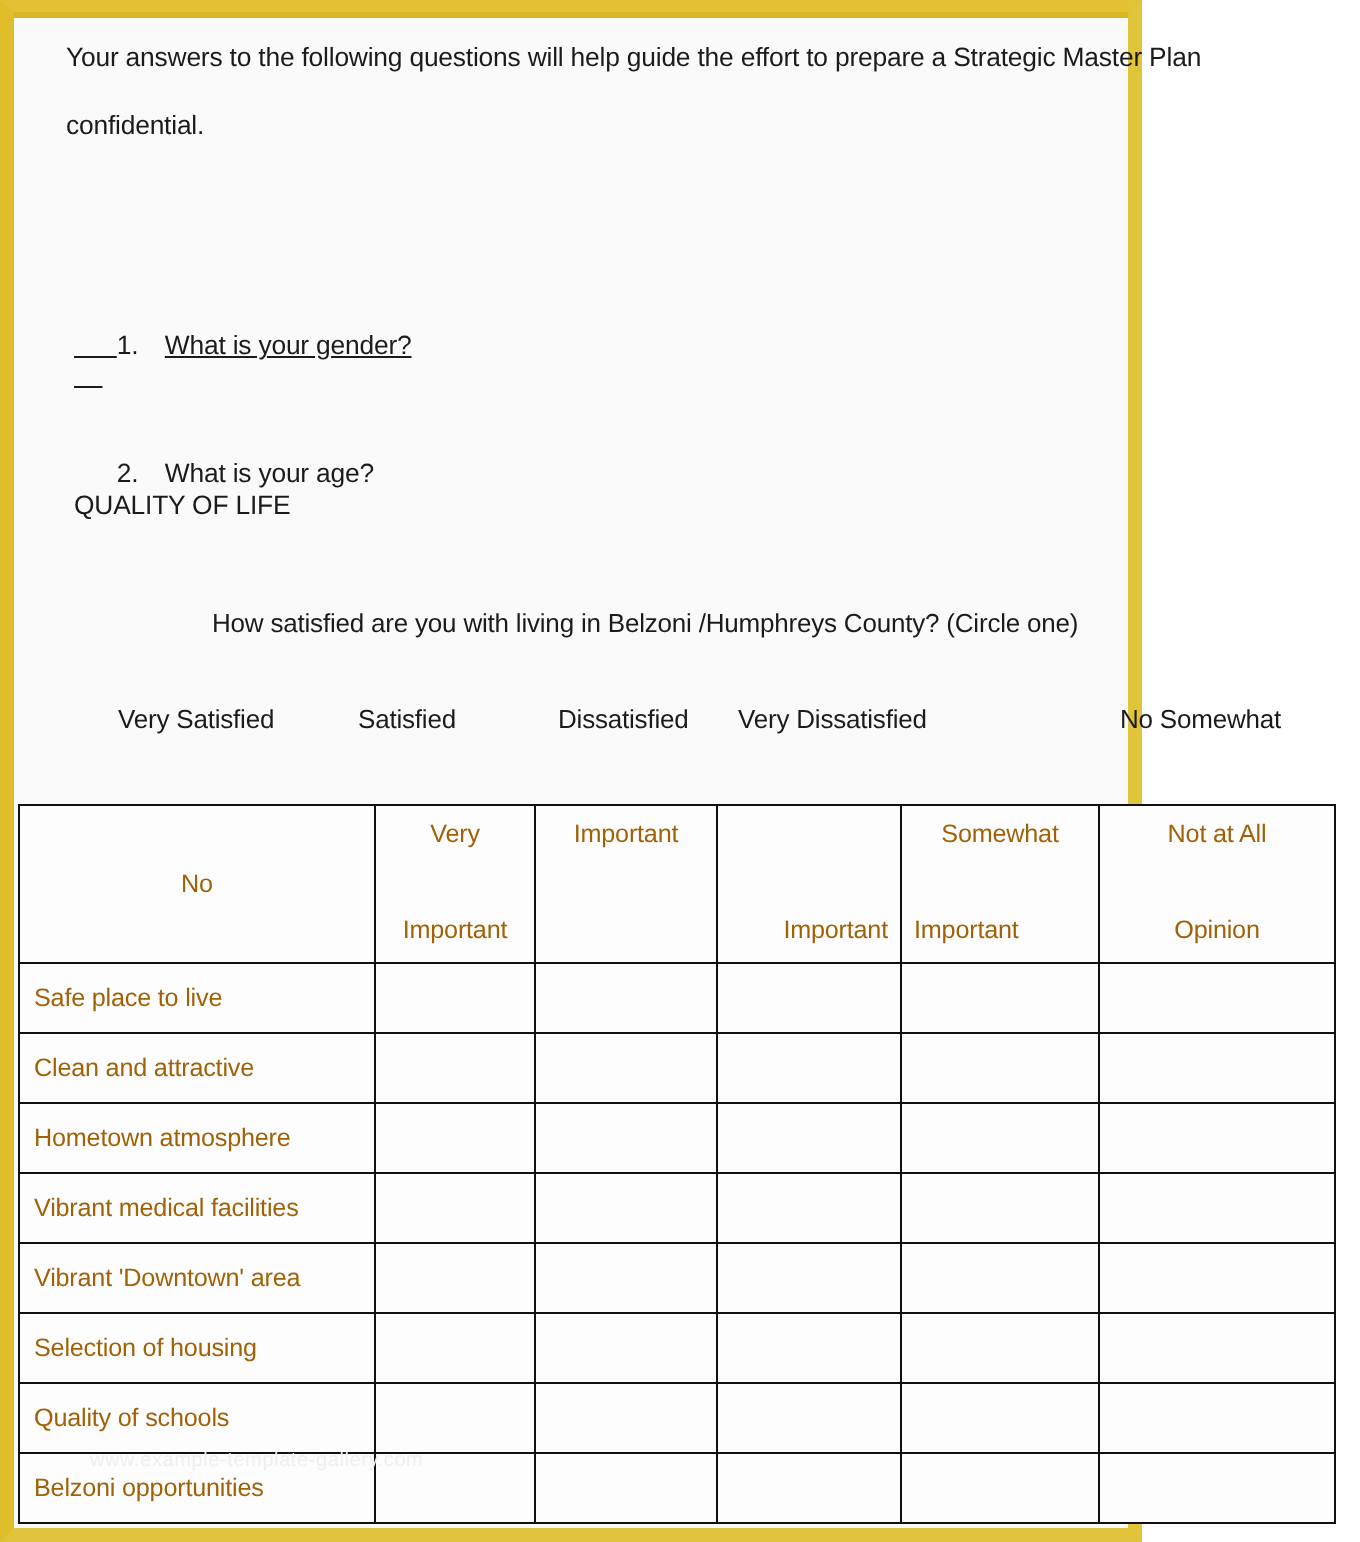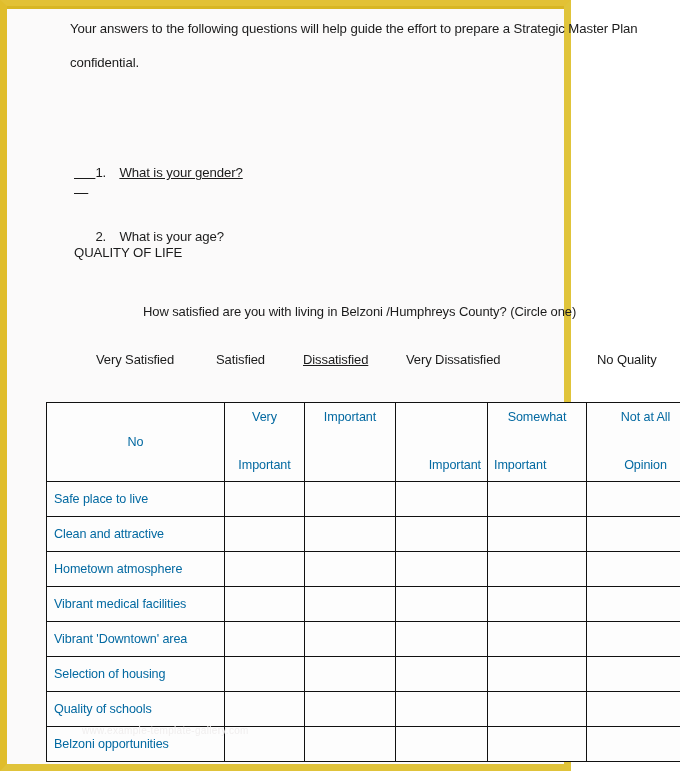--- a/index.html
+++ b/index.html
@@ -19,21 +19,20 @@
   #page {
     position: relative;
     box-sizing: border-box;
     width: 571px;
     height: 771px;
     background: #fbfafa;
     border-left: 7px solid #e0bd2b;
     border-right: 7px solid #e0c43a;
     border-top: 6px solid #e2c135;
     border-bottom: 7px solid #e0c33a;
-    padding-left: 37px;
   }
   #page::before {
     content: "";
     position: absolute;
     left: 0; top: 0; right: 0;
     height: 3px;
     background: #d8b623;
     pointer-events: none;
   }
 
@@ -117,21 +116,21 @@
     left: 2px;
     top: 396px;
     width: 658px;
     border-collapse: collapse;
     table-layout: fixed;
     background: #fdfdfd;
   }
   .imp-table td {
     border: 1px solid #111111;
     font-size: 12.6px;
-    color: #0369a1;
+    color: #a16207;
     padding: 0;
     vertical-align: middle;
     letter-spacing: -0.1px;
   }
 
   
   .imp-table tr.hdr td {
     height: 78px;
     position: relative;
     vertical-align: top;
@@ -225,23 +224,23 @@
       <span class="qnum">2.</span><span>What is your age?</span>
     </div>
 
     <div class="section-heading">QUALITY OF LIFE</div>
 
     <div class="sat-question">How satisfied are you with living in Belzoni /Humphreys County? (Circle one)</div>
 
     <div class="scale-row">
       <span class="opt" style="left:52px;">Very Satisfied</span>
       <span class="opt" style="left:172px;">Satisfied</span>
-      <span class="opt" style="left:259px;text-decoration:underline;">Dissatisfied</span>
+      <span class="opt" style="left:272px;">Dissatisfied</span>
       <span class="opt" style="left:362px;">Very Dissatisfied</span>
-      <span class="opt" style="left:553px;">No Quality</span>
+      <span class="opt" style="left:553px;">No Somewhat</span>
     </div>
 
     <table class="imp-table">
       <colgroup>
         <col style="width:178px;">
         <col style="width:80px;">
         <col style="width:91px;">
         <col style="width:92px;">
         <col style="width:99px;">
         <col style="width:118px;">

